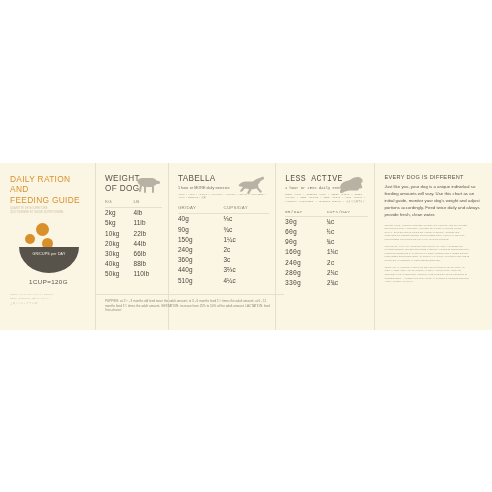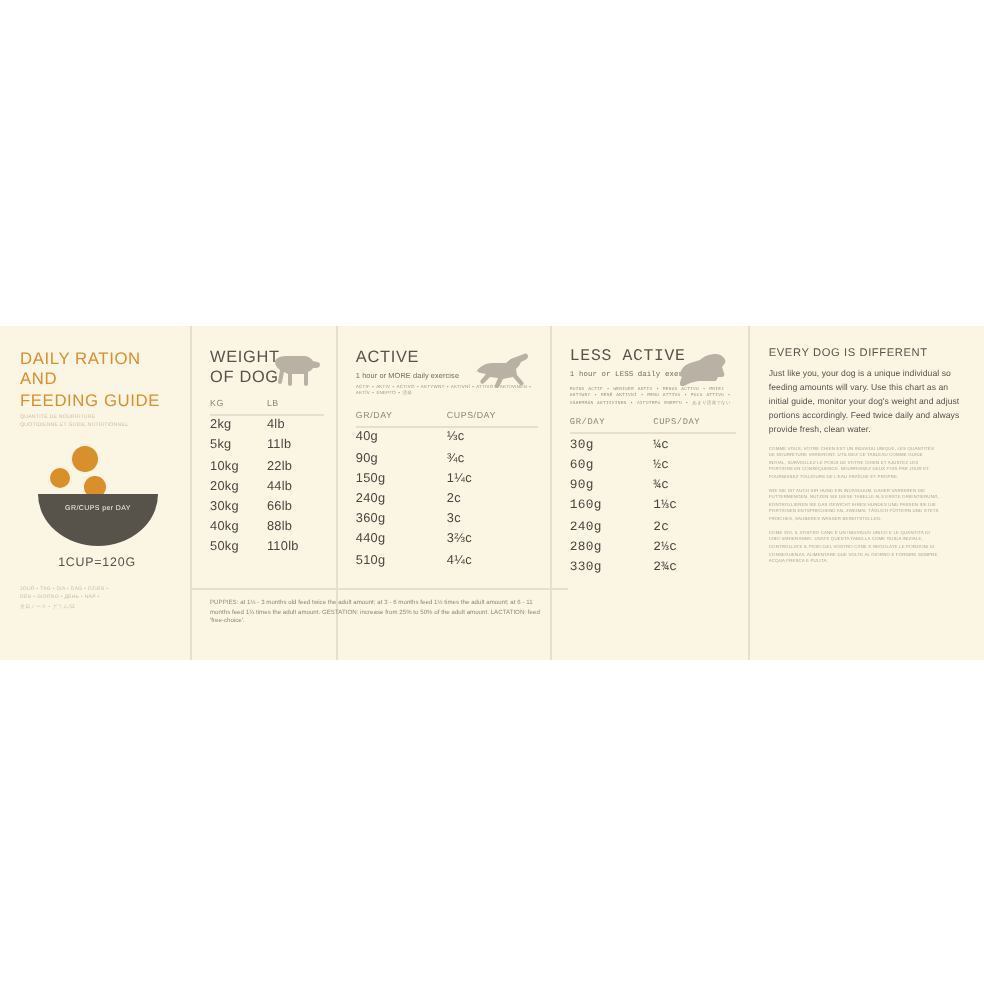--- a/index.html
+++ b/index.html
@@ -275,21 +275,21 @@
         </tr>
         <tr>
           <td>50kg</td>
           <td>110lb</td>
         </tr>
       </tbody>
     </table>
   </div>
 
   <div class="col sep" id="col-active">
-    <div class="col-head-title">ACTIVE</div>
+    <div class="col-head-title">TABELLA</div>
     <div class="col-head-sub">1 hour or MORE daily exercise</div>
     <div class="micro col-head-micro">ACTIF • AKTIV • ACTIVO • AKTYWNY • AKTIVNÍ • ATTIVO • AKTIIVINEN • AKTÍV • ΕΝΕΡΓΌ • 活発</div>
 
     <span class="dog-icon">
       <svg width="30" height="18" viewBox="0 0 60 36">
         <path fill="#b9b2a4" d="M2 20c3-5 9-9 16-9l14 0c3-3 6-5 10-6l8-3c2-1 4 0 4 2 0 2-1 3-3 4l-4 2c-1 3-3 5-5 7l1 6 6 7c1 1 1 3-1 3-1 1-2 0-3-1l-6-7-10 2-4 8c-1 1-2 2-3 1-2 0-2-2-1-3l3-7-8-1-6 6c-1 1-3 1-3 0-1-1-1-2 0-3l5-6-5-1c-2 0-3-1-3-2z"></path>
       </svg>
     </span>
 
     <table class="tbl">

